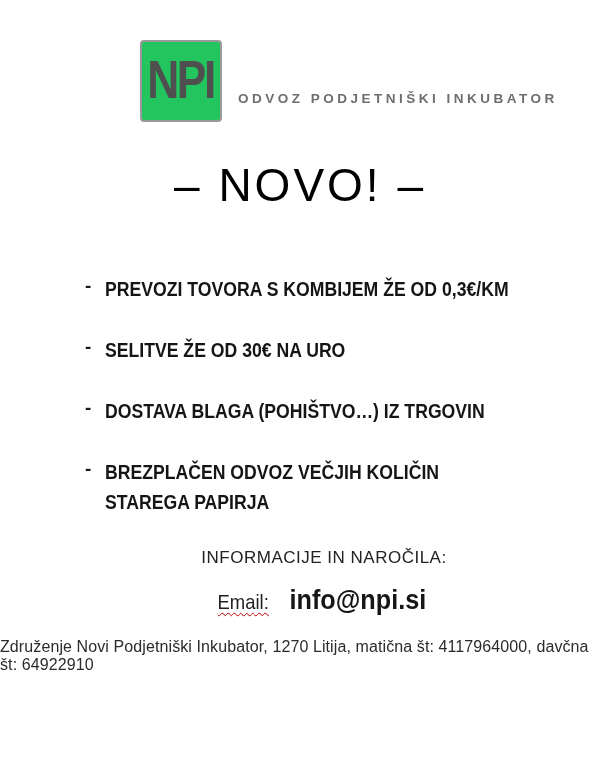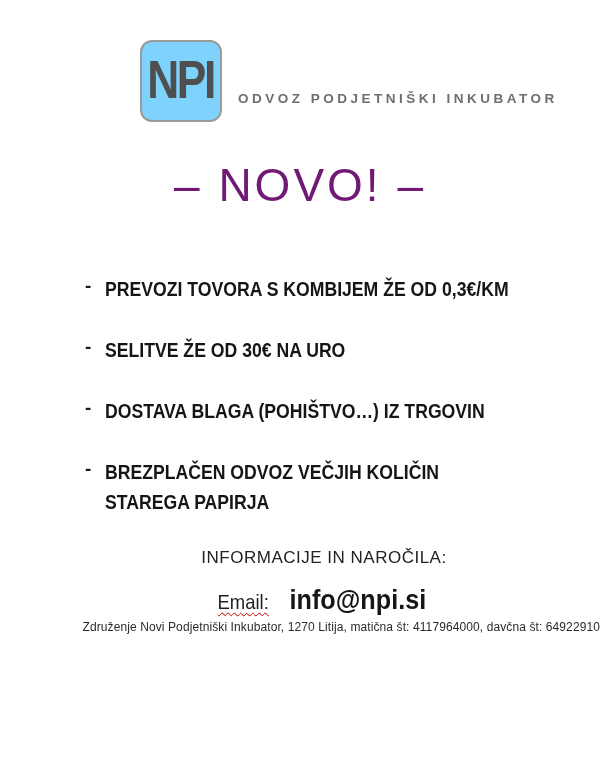--- a/index.html
+++ b/index.html
@@ -14,24 +14,24 @@
 
   
   .brand {
     display: flex;
     align-items: flex-end;
     padding: 40px 0 0 140px;
   }
   .logo {
     width: 82px; height: 82px;
     border: 2px solid #9a9a9a;
-    border-radius: 12px;
+    border-radius: 4px;
     display: flex; align-items: center; justify-content: center;
     flex: 0 0 auto;
-    background: #7dd3fc;
+    background: #22c55e;
   }
   .logo-text {
     font-weight: bold;
     font-size: 54px;
     color: #4f4f4f;
     letter-spacing: -3px;
     transform: scaleX(0.82);
     line-height: 1;
     padding-bottom: 4px;
   }
@@ -45,21 +45,21 @@
     white-space: nowrap;
   }
 
   
   .title {
     margin-top: 36px;
     text-align: center;
     font-size: 46px;
     font-weight: normal;
     letter-spacing: 3px;
-    color: #701a75;
+    color: #000000;
   }
 
   
   .offers {
     list-style: none;
     margin-top: 62px;
     padding-left: 85px;
   }
   .offer {
     display: flex;
@@ -121,23 +121,23 @@
     transform: scaleX(0.9);
     transform-origin: center bottom;
     letter-spacing: 0px;
   }
   .row-email { margin-top: 16px; }
   .row-phone .contact-value { letter-spacing: 1px; }
   .row-web   .contact-value { font-weight: bold; letter-spacing: 0.5px; }
 
   
   .footer {
-    margin-top: 4px;
-    text-align: right;
-    font-size: 12px;
+    margin-top: 22px;
+    text-align: left;
+    font-size: 16px;
     color: #2b2b2b;
     letter-spacing: 0.1px;
   }
 </style>
 </head>
 <body>
 
 <div class="page">
 
   <header class="brand">

